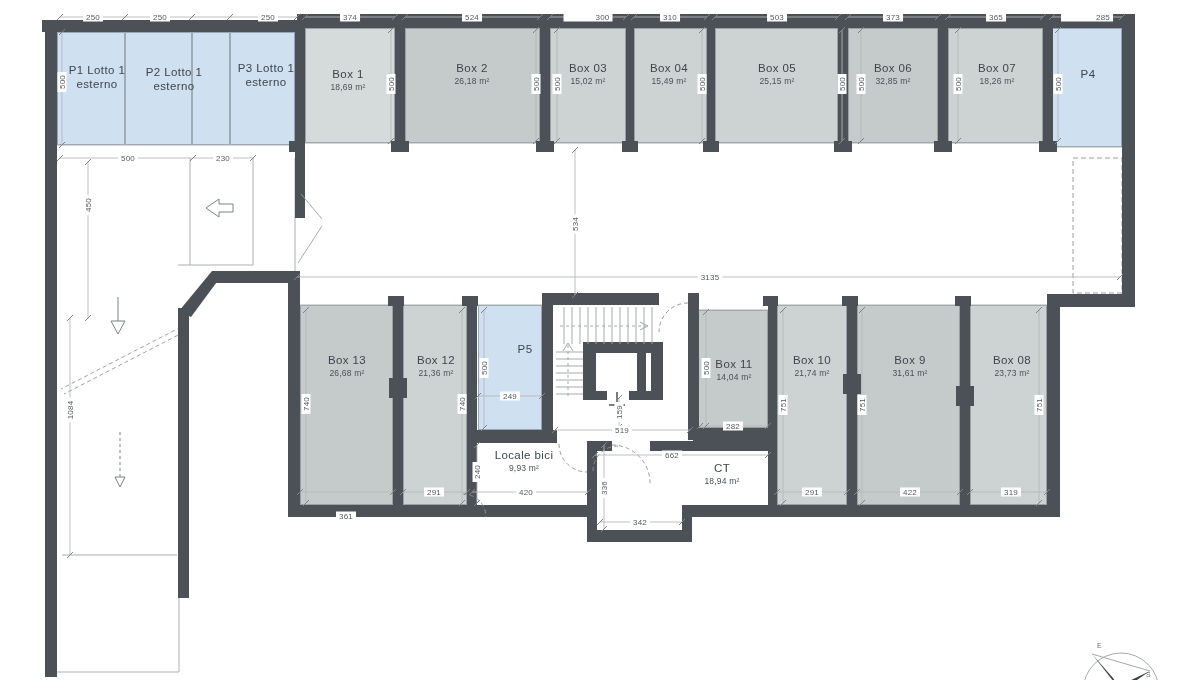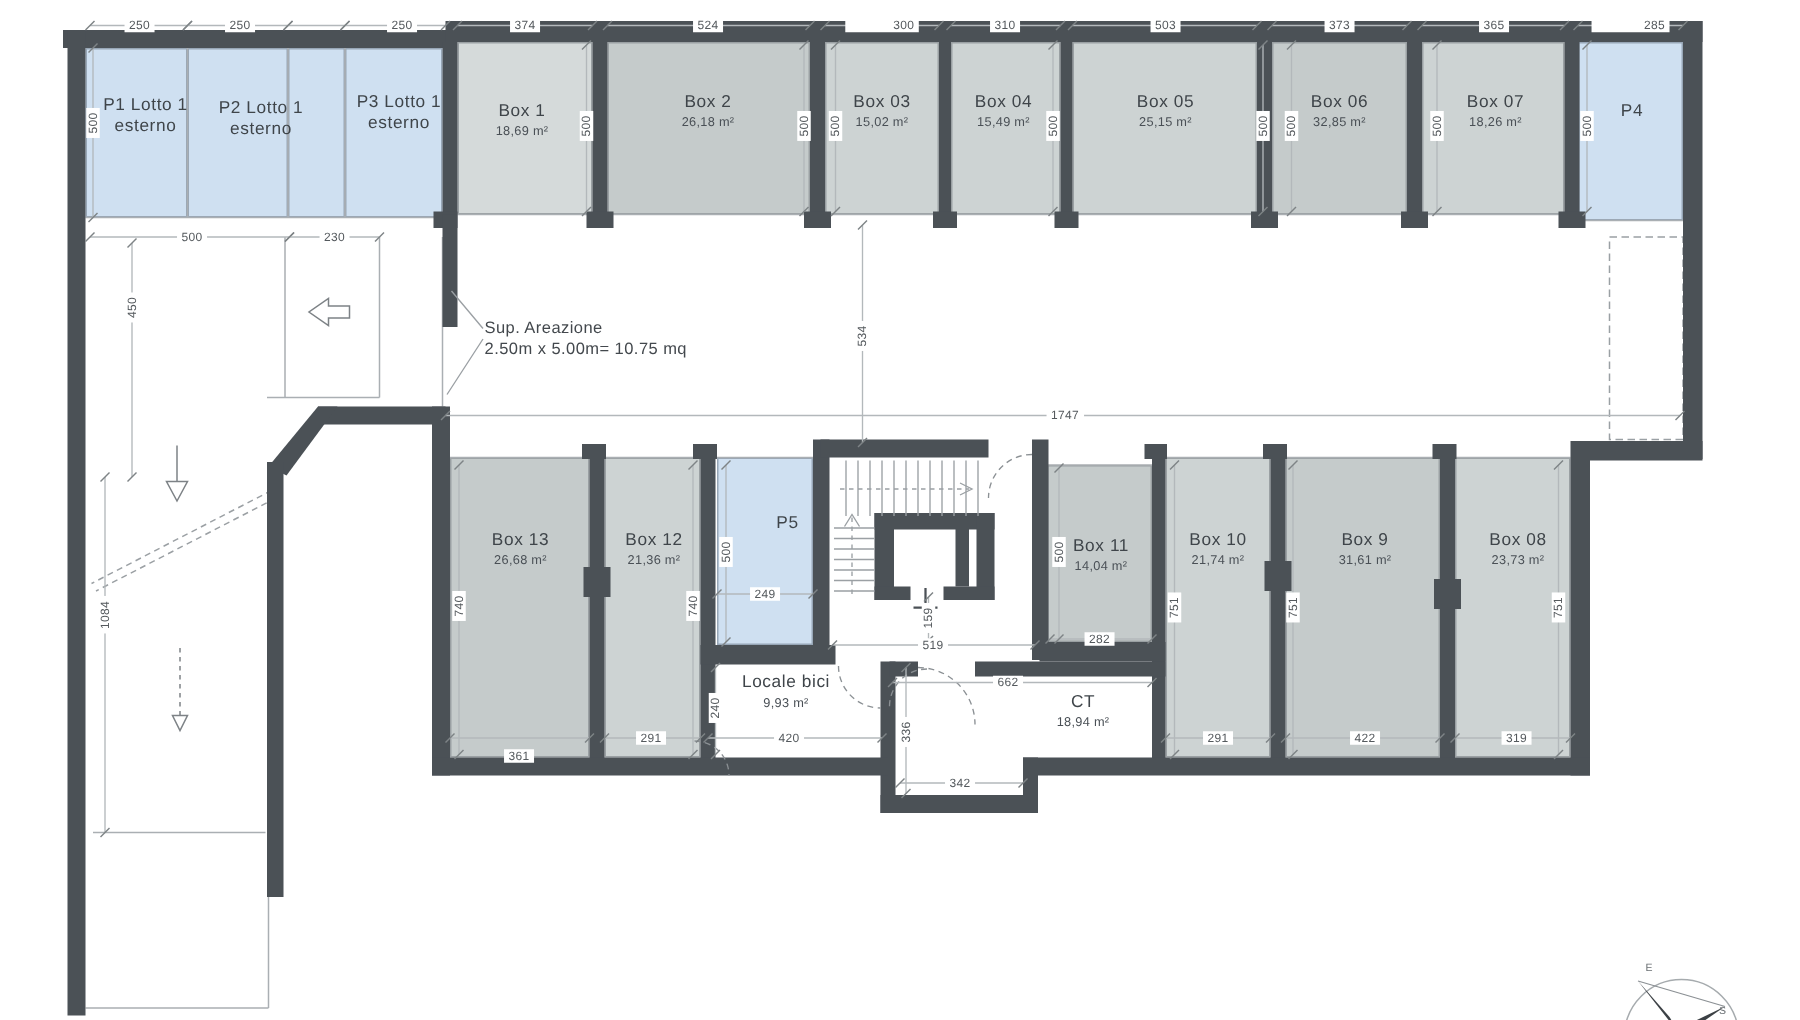--- a/index.html
+++ b/index.html
@@ -309,24 +309,20 @@
         <line x1="862" y1="310" x2="862" y2="503" stroke="#b3b8bb" stroke-width="0.9"></line>
         <line x1="859" y1="313" x2="865" y2="307" stroke="#7e8386" stroke-width="1"></line>
         <line x1="859" y1="506" x2="865" y2="500" stroke="#7e8386" stroke-width="1"></line>
         <line x1="1039" y1="310" x2="1039" y2="503" stroke="#b3b8bb" stroke-width="0.9"></line>
         <line x1="1036" y1="313" x2="1042" y2="307" stroke="#7e8386" stroke-width="1"></line>
         <line x1="1036" y1="506" x2="1042" y2="500" stroke="#7e8386" stroke-width="1"></line>
       </g>
   </svg>
 
   <div id="labels-layer" class="layer">
-    <div class="note">
-      <span>Sup. Areazione</span>
-      <span>2.50m x 5.00m= 10.75 mq</span>
-    </div>
     <span class="compass-e">E</span>
     <span class="compass-s">S</span>
   <div class="room-label" style="left: 97px; top: 78px;">
         <span class="rn">P1 Lotto 1</span>
         <span class="rn">esterno</span>
       </div>
       <div class="room-label" style="left: 159px; top: 80px; margin-left: 15px;">
         <span class="rn">P2 Lotto 1</span>
         <span class="rn">esterno</span>
       </div>
@@ -418,26 +414,26 @@
       <span class="dim v" style="left: 70px; top: 410px;">1084</span>
       <span class="dim v" style="left: 391px; top: 84px;">500</span>
       <span class="dim v" style="left: 536px; top: 84px;">500</span>
       <span class="dim v" style="left: 557px; top: 84px;">500</span>
       <span class="dim v" style="left: 702px; top: 84px;">500</span>
       <span class="dim v" style="left: 842px; top: 84px;">500</span>
       <span class="dim v" style="left: 861px; top: 84px;">500</span>
       <span class="dim v" style="left: 958px; top: 84px;">500</span>
       <span class="dim v" style="left: 1058px; top: 84px;">500</span>
       <span class="dim v" style="left: 575px; top: 224px;">534</span>
-      <span class="dim" style="left: 710px; top: 277px;">1747</span>
+      <span class="dim" style="left: 710px; top: 277px;">3135</span>
       <span class="dim v" style="left: 306px; top: 404px;">740</span>
       <span class="dim v" style="left: 462px; top: 404px;">740</span>
       <span class="dim v" style="left: 484px; top: 368px;">500</span>
       <span class="dim" style="left: 510px; top: 396px;">249</span>
-      <span class="dim" style="left: 346px; top: 504px;">361</span>
+      <span class="dim" style="left: 346px; top: 516px;">361</span>
       <span class="dim" style="left: 434px; top: 492px;">291</span>
       <span class="dim v" style="left: 477px; top: 472px;">240</span>
       <span class="dim" style="left: 526px; top: 492px;">420</span>
       <span class="dim" style="left: 622px; top: 430px;">519</span>
       <span class="dim v" style="left: 619px; top: 412px;">159</span>
       <span class="dim" style="left: 733px; top: 426px;">282</span>
       <span class="dim v" style="left: 706px; top: 368px;">500</span>
       <span class="dim" style="left: 672px; top: 455px;">662</span>
       <span class="dim v" style="left: 604px; top: 488px;">336</span>
       <span class="dim" style="left: 640px; top: 522px;">342</span>

